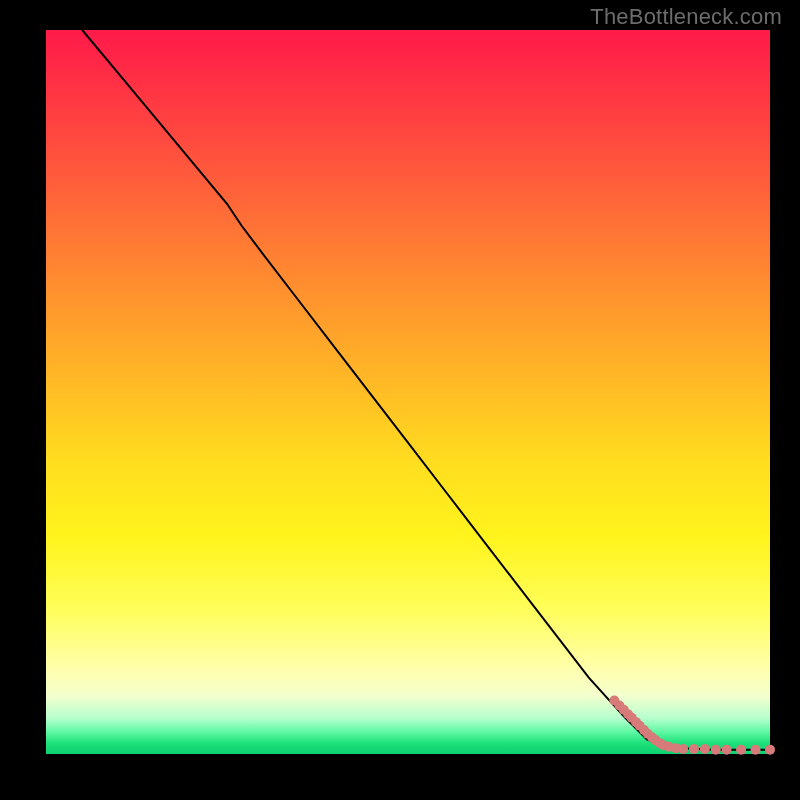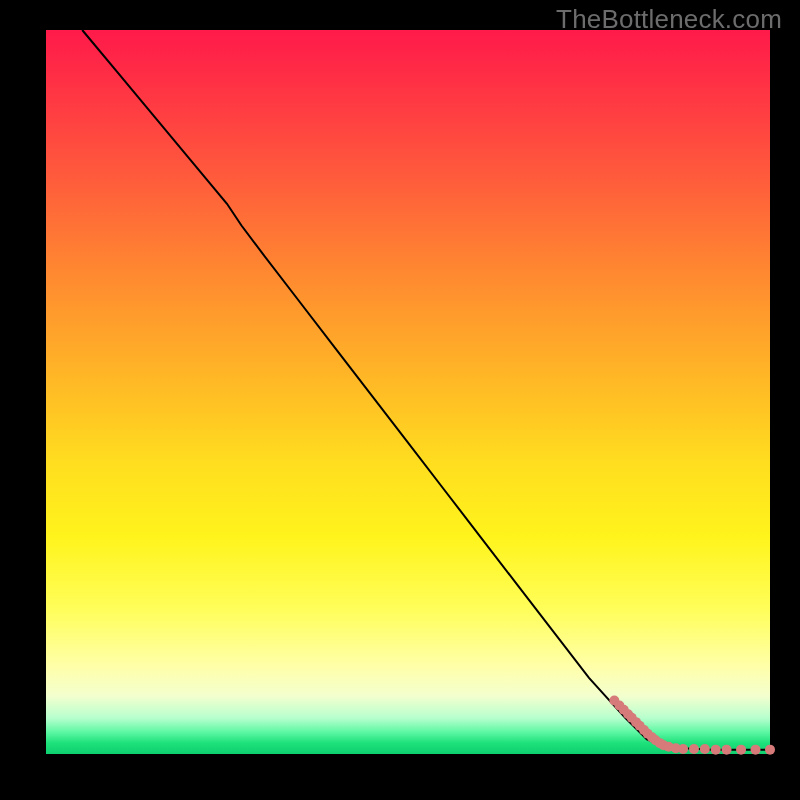--- a/index.html
+++ b/index.html
@@ -15,21 +15,21 @@
     position: relative;
     width: 800px;
     height: 800px;
     background: #000;
   }
   .watermark {
     position: absolute;
     top: 4px;
     right: 18px;
     color: #6c6c6c;
-    font-size: 26px;
+    font-size: 22px;
     font-weight: 500;
     letter-spacing: 0.2px;
     z-index: 10;
     margin-left: 12px;
   }
   .plot-area {
     position: absolute;
     left: 46px;
     top: 30px;
     width: 724px;

